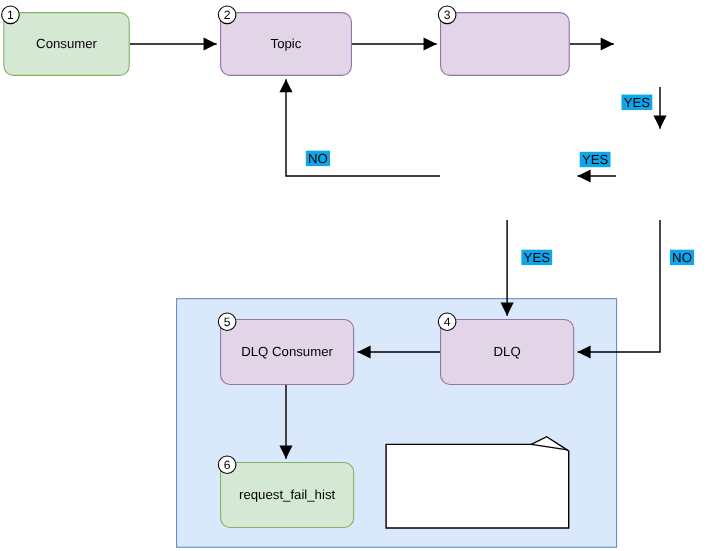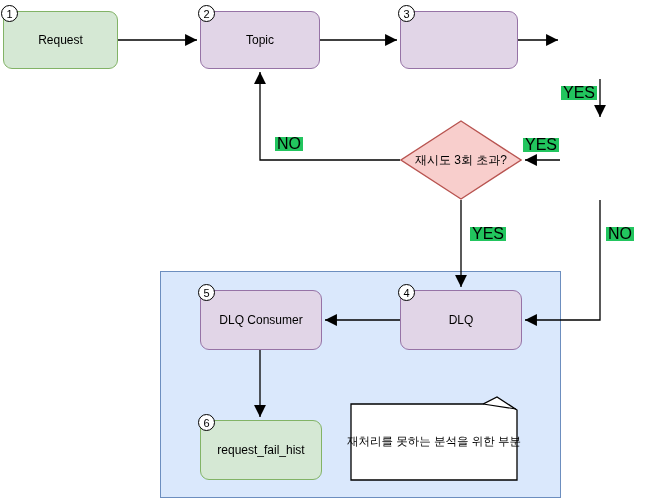--- a/index.html
+++ b/index.html
@@ -64,23 +64,23 @@
   .note svg{display:block;}
   .note-label{
     position:absolute;left:0;right:2px;top:9px;bottom:3px;
     display:flex;align-items:center;justify-content:center;
     font-size:11.5px;color:#000;white-space:nowrap;
   }
   
   .edge-label{
     position:absolute;z-index:2;
     transform:translate(-50%,-50%);
-    background:#22c55e;
+    background:#0ea5e9;
     padding:0 2px;
-    font-size:16px;color:#000;line-height:14px;
+    font-size:12px;color:#000;line-height:14px;
   }
 </style>
 </head>
 <body>
 
 <div class="canvas">
 
   <div class="group-box"></div>
 
   <svg class="edges" width="651" height="501" viewBox="0 0 651 501">
@@ -96,21 +96,21 @@
     <polyline points="560,160 525,160" marker-end="url(#arrow)"></polyline>
     <polyline points="400,160 260,160 260,72" marker-end="url(#arrow)"></polyline>
     <polyline points="461,200 461,287" marker-end="url(#arrow)"></polyline>
     <polyline points="600,200 600,320 525,320" marker-end="url(#arrow)"></polyline>
     <polyline points="400,320 325,320" marker-end="url(#arrow)"></polyline>
     <polyline points="260,350 260,417" marker-end="url(#arrow)"></polyline>
   </svg>
 
   <div class="node green" style="left:3px;top:11px;width:115px;height:58px">
     <span class="badge">1</span>
-    <span>Request</span>
+    <span>Consumer</span>
   </div>
 
   <div class="node purple" style="left:200px;top:11px;width:120px;height:58px">
     <span class="badge">2</span>
     <span>Topic</span>
   </div>
 
   <div class="node purple" style="left:400px;top:11px;width:118px;height:58px">
     <span class="badge">3</span>
   </div>
@@ -125,33 +125,26 @@
     <span>DLQ Consumer</span>
   </div>
 
   <div class="node green" style="left:200px;top:420px;width:122px;height:60px">
     <span class="badge">6</span>
     <span>request_fail_hist</span>
   </div>
 
 
 
-  <div class="diamond" style="left:400px;top:120px;width:122px;height:80px">
-    <svg width="122" height="80" viewBox="0 0 122 80">
-      <polygon points="61,1 121,40 61,79 1,40"></polygon>
-    </svg>
-    <span class="diamond-label">재시도 3회 초과?</span>
-  </div>
 
   <div class="note">
     <svg width="170" height="87" viewBox="0 0 170 87">
       <path d="M1,9 L133,9 L147,2 L167,15 L167,85 L1,85 Z" fill="#ffffff" stroke="#000" stroke-width="1.3"></path>
       <path d="M133,9 L166,14" fill="none" stroke="#000" stroke-width="1.1"></path>
     </svg>
-    <span class="note-label">재처리를 못하는 분석을 위한 부분</span>
   </div>
 
   <div class="edge-label" style="left:579px;top:93px">YES</div>
   <div class="edge-label" style="left:541px;top:145px">YES</div>
   <div class="edge-label" style="left:620px;top:234px">NO</div>
   <div class="edge-label" style="left:289px;top:144px">NO</div>
   <div class="edge-label" style="left:488px;top:234px">YES</div>
 
 </div>
 

